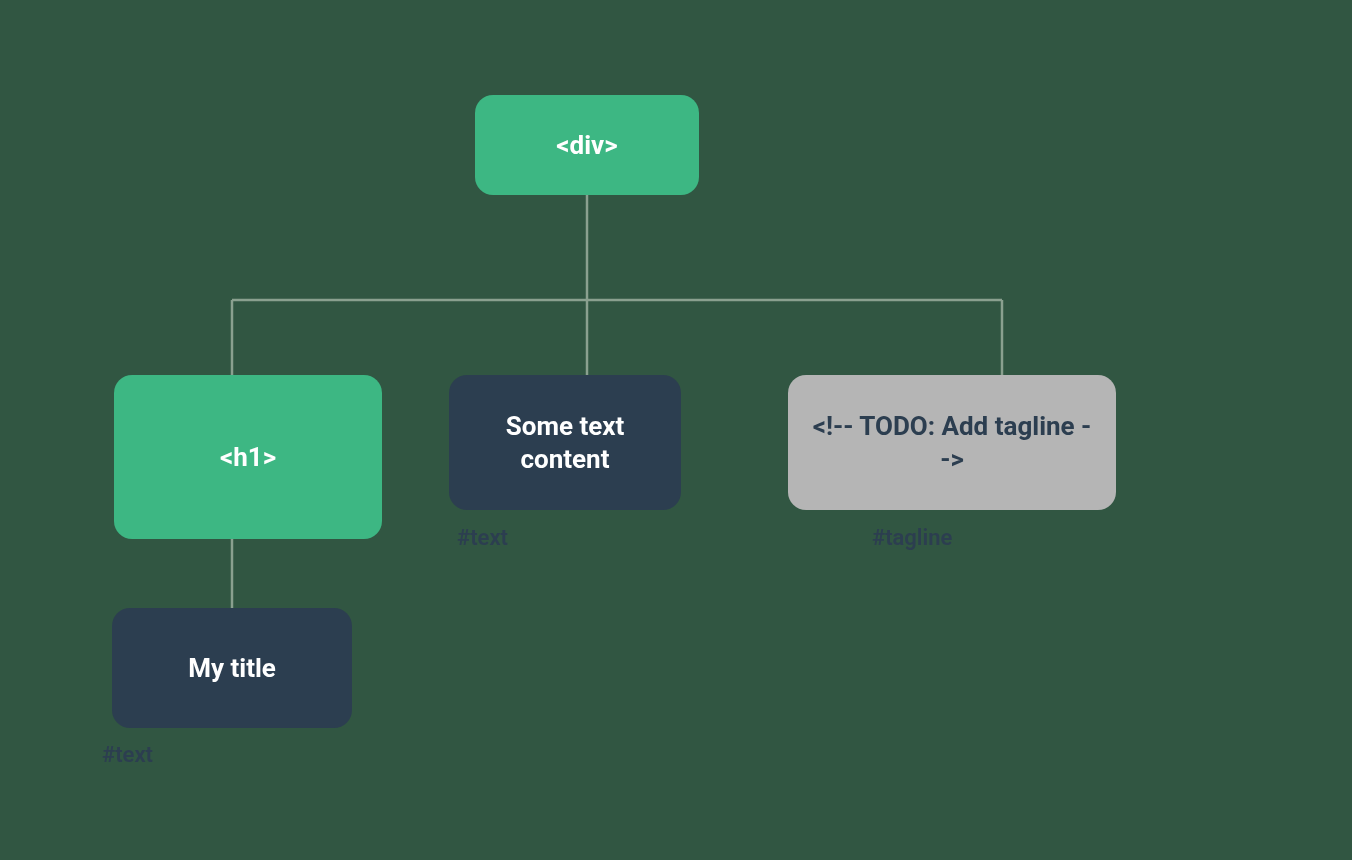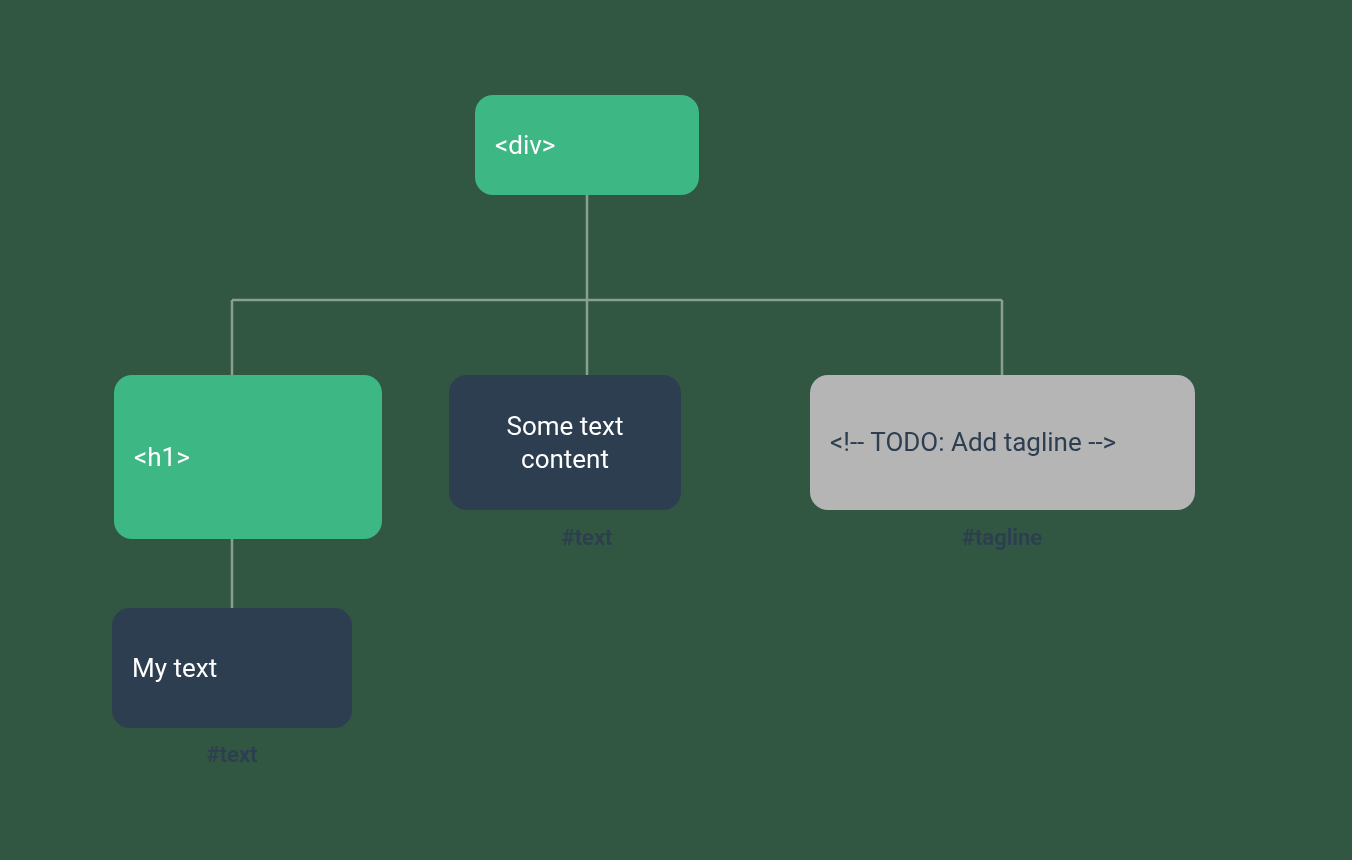--- a/index.html
+++ b/index.html
@@ -1,20 +1,20 @@
 <!DOCTYPE html>
 <html><head>
 <meta charset="utf-8">
 <style>
   html,body{margin:0;padding:0;width:1352px;height:860px;background:#315642;font-family:-apple-system,BlinkMacSystemFont,"Segoe UI",Roboto,Helvetica,Arial,sans-serif;overflow:hidden}
-  .node{position:absolute;border-radius:18px;display:flex;align-items:center;justify-content:flex-start;text-align:center;font-size:26px;font-weight:400;padding:0 20px;box-sizing:border-box;line-height:1.25}
+  .node{position:absolute;border-radius:18px;display:flex;align-items:center;justify-content:center;text-align:center;font-size:26px;font-weight:700;padding:0 20px;box-sizing:border-box;line-height:1.25}
   .green{background:#3db783;color:#fff}
   .navy{background:#2c3e50;color:#fff}
   .grey{background:#b5b5b5;color:#2c3e50}
-  .caption{position:absolute;font-size:22px;font-weight:600;color:#2c3e50;text-align:center;width:260px}
+  .caption{position:absolute;font-size:22px;font-weight:600;color:#2c3e50;text-align:left;width:260px}
   svg.connectors{position:absolute;left:0;top:0;width:1352px;height:860px;pointer-events:none}
 </style>
 </head>
 <body>
 
 <svg class="connectors">
   <g stroke="#8aa08f" stroke-width="2.5" fill="none">
 
     <line x1="587" y1="195" x2="587" y2="300"></line>
 
@@ -34,21 +34,21 @@
 
 <div class="node green" style="left:114px;top:375px;width:268px;height:164px">
   <span>&lt;h1&gt;</span>
 </div>
 
 <div class="node navy" style="left:449px;top:375px;width:232px;height:135px">
   <span>Some text content</span>
 </div>
 <div class="caption" style="left:457px;top:525px">#text</div>
 
-<div class="node grey" style="left:810px;top:375px;width:385px;height:135px">
+<div class="node grey" style="left:788px;top:375px;width:328px;height:135px">
   <span>&lt;!-- TODO: Add tagline  --&gt;</span>
 </div>
 <div class="caption" style="left:872px;top:525px">#tagline</div>
 
 <div class="node navy" style="left:112px;top:608px;width:240px;height:120px">
-  <span>My text</span>
+  <span>My title</span>
 </div>
 <div class="caption" style="left:102px;top:742px">#text</div>
 
 </body></html>

